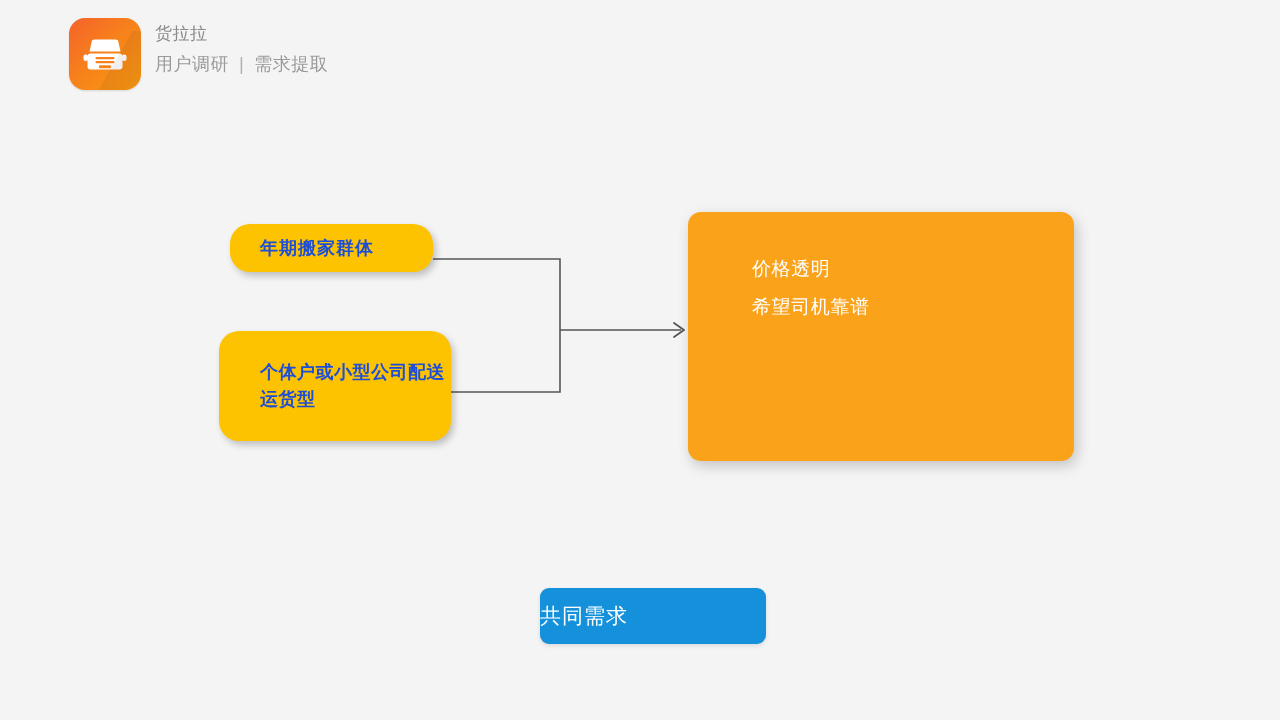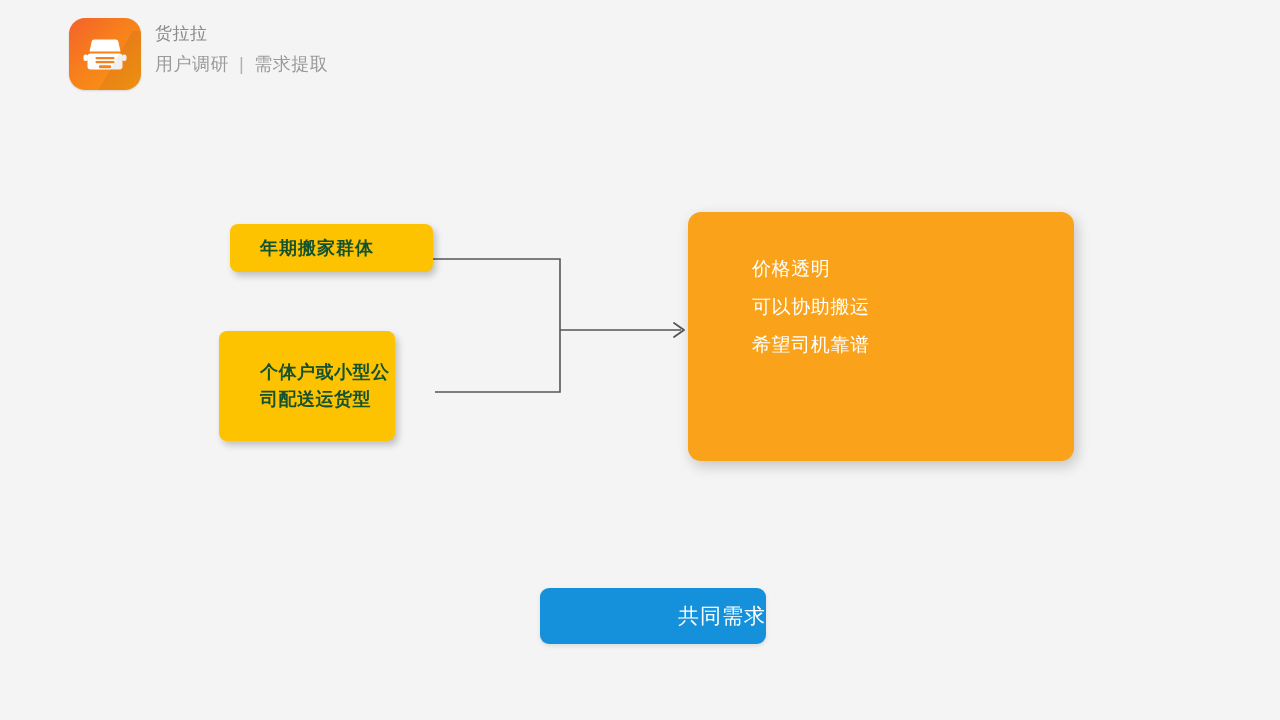--- a/index.html
+++ b/index.html
@@ -63,38 +63,38 @@
     letter-spacing: 0.5px;
     white-space: nowrap;
     font-family: Liberation Mono, monospace;
   }
   #subtitle-row .sep { margin: 0 7px; color: #b0b0b0; }
 
   
   .seg-card {
     position: absolute;
     background: #fdc200;
-    border-radius: 8px;
-    color: #14532d;
+    border-radius: 20px;
+    color: #1d4ed8;
     font-weight: bold;
     box-shadow: 3px 4px 7px rgba(0,0,0,0.22);
     box-sizing: border-box;
     display: flex;
     align-items: center;
   }
   #seg-card-1 {
     left: 230px; top: 224px;
     width: 203px; height: 48px;
     padding-left: 30px;
     font-size: 18px;
     letter-spacing: 1px;
   }
   #seg-card-2 {
     left: 219px; top: 331px;
-    width: 176px; height: 110px;
+    width: 232px; height: 110px;
     padding-left: 41px;
     font-size: 18px;
     line-height: 1.48;
     letter-spacing: 0.5px;
   }
   #seg-card-2 .lines { display: block; }
 
   
   #connector {
     position: absolute;
@@ -127,21 +127,21 @@
     position: absolute;
     left: 540px; top: 588px;
     width: 226px; height: 56px;
     background: #1591dc;
     border-radius: 9px;
     color: #ffffff;
     font-size: 21px;
     letter-spacing: 1px;
     display: flex;
     align-items: center;
-    justify-content: flex-end;
+    justify-content: flex-start;
     box-shadow: 0 2px 4px rgba(0,0,0,0.10);
     border: none;
     box-sizing: border-box;
     font-family: inherit;
   }
 </style>
 </head>
 <body>
 
 <div id="header">
@@ -186,19 +186,18 @@
 <div class="seg-card" id="seg-card-1">
   <span>年期搬家群体</span>
 </div>
 
 <div class="seg-card" id="seg-card-2">
   <span class="lines">个体户或小型公司配送运货型</span>
 </div>
 
 <div id="needs-panel">
   <div class="need-item">价格透明</div>
-  <div class="need-item">可以协助搬运</div>
   <div class="need-item">希望司机靠谱</div>
 </div>
 
 <div id="common-need-button">
   <span>共同需求</span>
 </div>
 
 </body></html>

